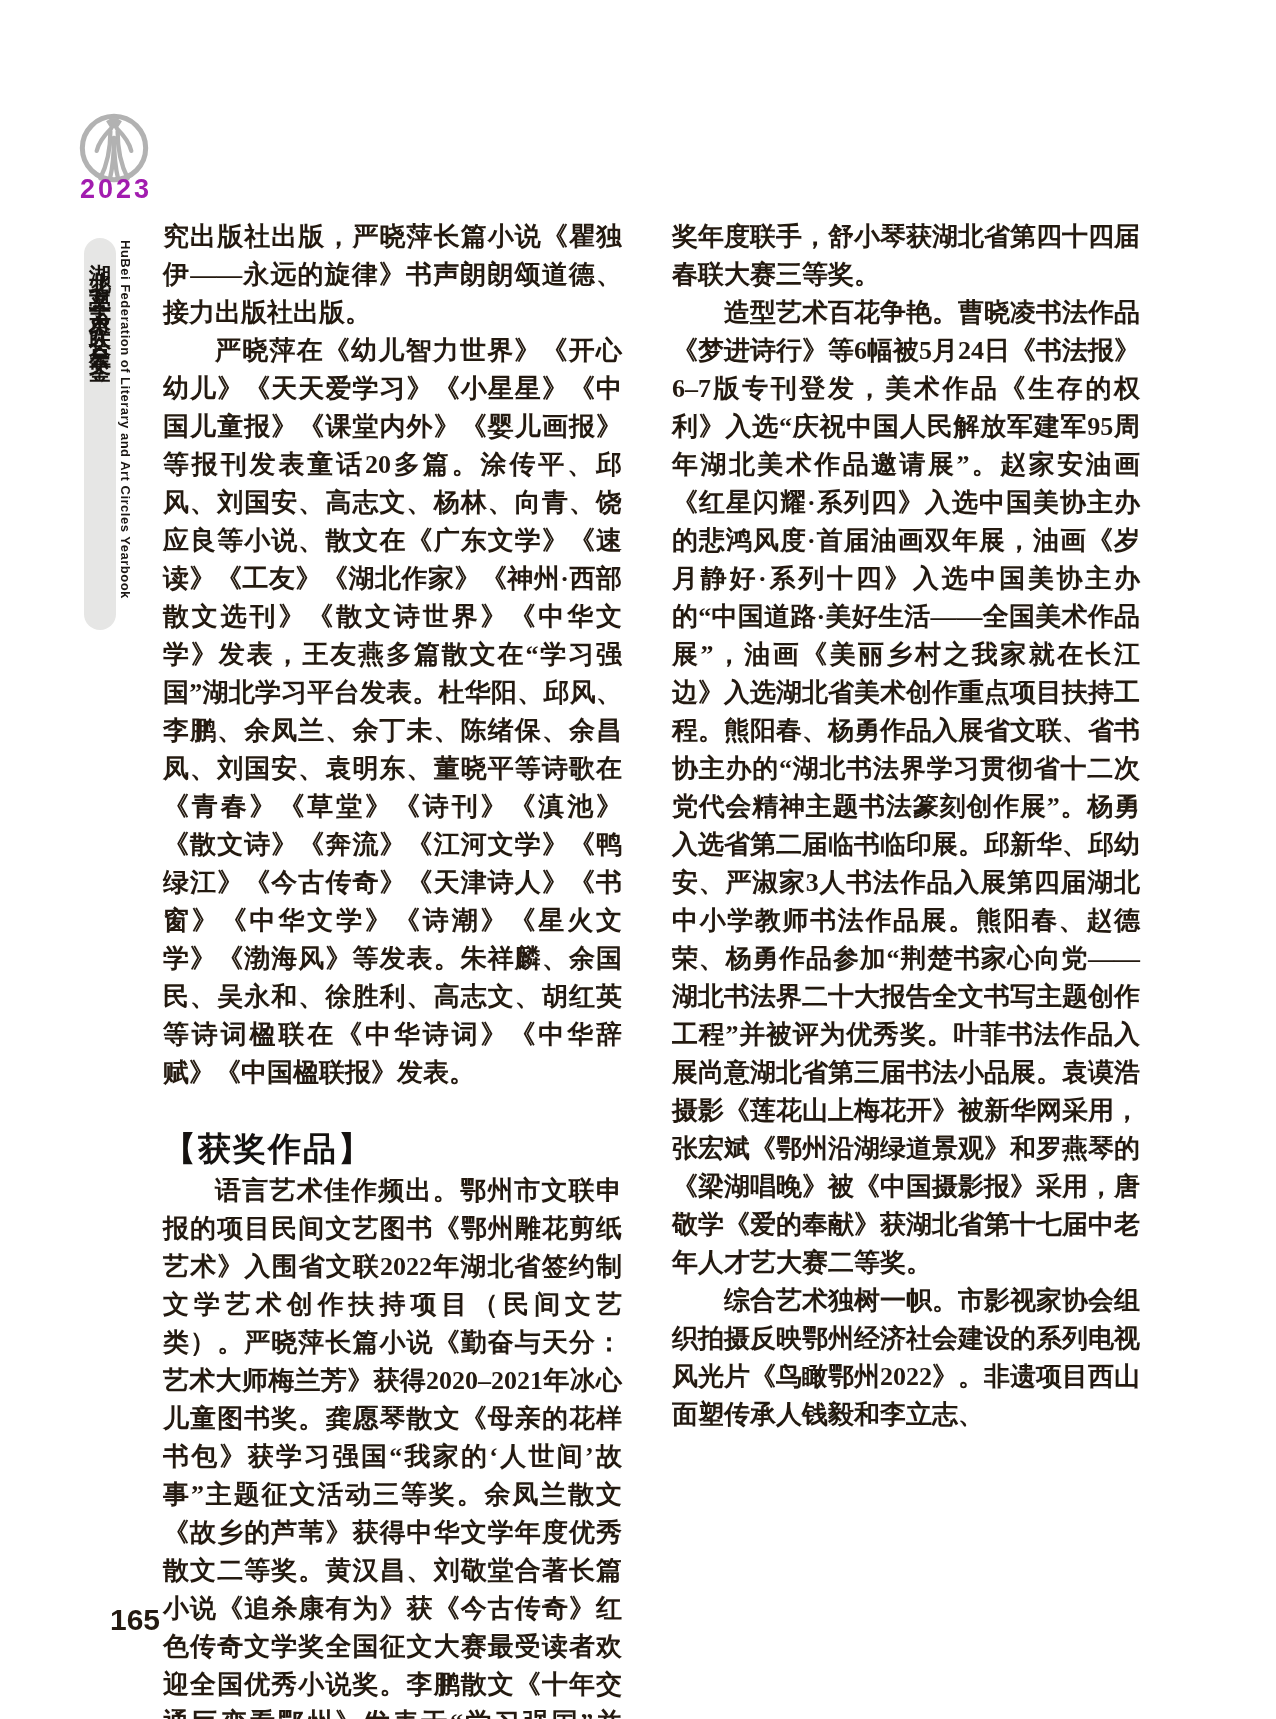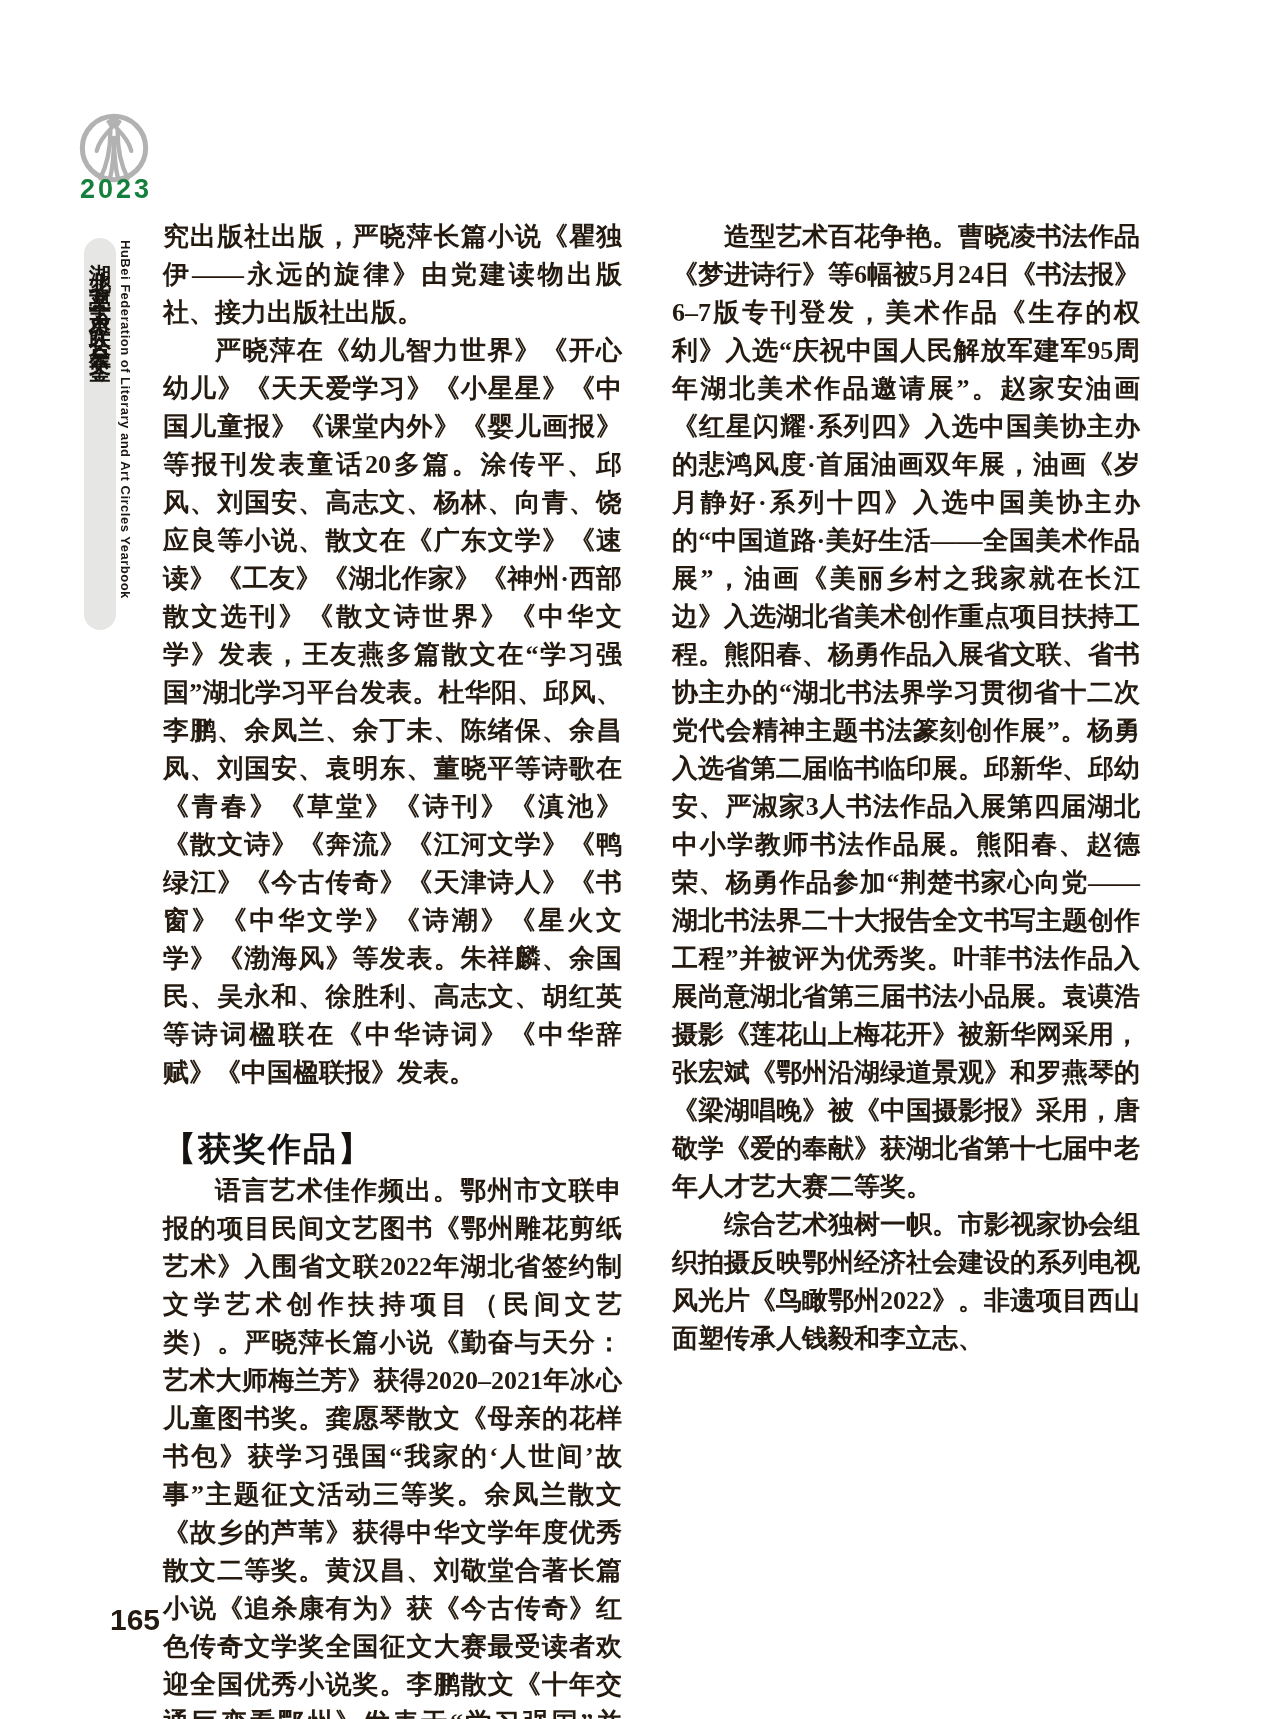--- a/index.html
+++ b/index.html
@@ -8,21 +8,21 @@
     background:#ffffff; overflow:hidden;
     font-family:"Liberation Serif","DejaVu Serif",serif;
     color:#241a10;
   }
 
   
   .logo { position:absolute; left:78px; top:108px; width:72px; height:80px; }
   .year {
     position:absolute; left:80px; top:174px; width:70px;
     font-family:"Liberation Sans","DejaVu Sans",sans-serif;
-    font-weight:bold; font-size:27px; letter-spacing:3px; color:#15803d;
+    font-weight:bold; font-size:27px; letter-spacing:3px; color:#a21caf;
   }
 
   
   .sidebar-pill {
     position:absolute; left:84px; top:238px; width:32px; height:392px;
     background:#e6e6e5; border-radius:16px;
     display:flex; justify-content:center;
   }
   .sidebar-cn {
     writing-mode:vertical-rl; text-orientation:upright;
@@ -82,26 +82,27 @@
     </svg>
   </div>
   <div class="year">2023</div>
 
   <div class="sidebar-pill">
     <div class="sidebar-cn">湖北省文学艺术界联合会年鉴</div>
   </div>
   <div class="sidebar-en">HuBei Federation of Literary and Art Circles Yearbook</div>
 
   <div class="col col-left">
-    <p>究出版社出版，严晓萍长篇小说《瞿独伊——永远的旋律》由党建读物出版社、接力出版社出版。</p>
+    <p>究出版社出版，严晓萍长篇小说《瞿独伊——永远的旋律》书声朗朗颂道德、接力出版社出版。</p>
     <p class="indent">严晓萍在《幼儿智力世界》《开心幼儿》《天天爱学习》《小星星》《中国儿童报》《课堂内外》《婴儿画报》等报刊发表童话20多篇。涂传平、邱风、刘国安、高志文、杨林、向青、饶应良等小说、散文在《广东文学》《速读》《工友》《湖北作家》《神州·西部散文选刊》《散文诗世界》《中华文学》发表，王友燕多篇散文在“学习强国”湖北学习平台发表。杜华阳、邱风、李鹏、余凤兰、余丁未、陈绪保、余昌凤、刘国安、袁明东、董晓平等诗歌在《青春》《草堂》《诗刊》《滇池》《散文诗》《奔流》《江河文学》《鸭绿江》《今古传奇》《天津诗人》《书窗》《中华文学》《诗潮》《星火文学》《渤海风》等发表。朱祥麟、余国民、吴永和、徐胜利、高志文、胡红英等诗词楹联在《中华诗词》《中华辞赋》《中国楹联报》发表。</p>
     <h2 class="section-heading">【获奖作品】</h2>
     <p class="indent">语言艺术佳作频出。鄂州市文联申报的项目民间文艺图书《鄂州雕花剪纸艺术》入围省文联2022年湖北省签约制文学艺术创作扶持项目（民间文艺类）。严晓萍长篇小说《勤奋与天分：艺术大师梅兰芳》获得2020–2021年冰心儿童图书奖。龚愿琴散文《母亲的花样书包》获学习强国“我家的‘人世间’故事”主题征文活动三等奖。余凤兰散文《故乡的芦苇》获得中华文学年度优秀散文二等奖。黄汉昌、刘敬堂合著长篇小说《追杀康有为》获《今古传奇》红色传奇文学奖全国征文大赛最受读者欢迎全国优秀小说奖。李鹏散文《十年交通巨变看鄂州》发表于“学习强国”并获“喜迎二十大‘荆’彩这十年”主题征文优秀奖。史凤末荣获“韩建杯”第二届“贾岛故里·诗韵房山”全球诗词大赛三等奖。胡红英、舒小琴、吴幼鹏入围第五届中国对联甘棠</p>
   </div>
 
   <div class="col col-right">
+    <p>奖年度联手，舒小琴获湖北省第四十四届春联大赛三等奖。</p>
     <p class="indent">造型艺术百花争艳。曹晓凌书法作品《梦进诗行》等6幅被5月24日《书法报》6–7版专刊登发，美术作品《生存的权利》入选“庆祝中国人民解放军建军95周年湖北美术作品邀请展”。赵家安油画《红星闪耀·系列四》入选中国美协主办的悲鸿风度·首届油画双年展，油画《岁月静好·系列十四》入选中国美协主办的“中国道路·美好生活——全国美术作品展”，油画《美丽乡村之我家就在长江边》入选湖北省美术创作重点项目扶持工程。熊阳春、杨勇作品入展省文联、省书协主办的“湖北书法界学习贯彻省十二次党代会精神主题书法篆刻创作展”。杨勇入选省第二届临书临印展。邱新华、邱幼安、严淑家3人书法作品入展第四届湖北中小学教师书法作品展。熊阳春、赵德荣、杨勇作品参加“荆楚书家心向党——湖北书法界二十大报告全文书写主题创作工程”并被评为优秀奖。叶菲书法作品入展尚意湖北省第三届书法小品展。袁谟浩摄影《莲花山上梅花开》被新华网采用，张宏斌《鄂州沿湖绿道景观》和罗燕琴的《梁湖唱晚》被《中国摄影报》采用，唐敬学《爱的奉献》获湖北省第十七届中老年人才艺大赛二等奖。</p>
     <p class="indent">综合艺术独树一帜。市影视家协会组织拍摄反映鄂州经济社会建设的系列电视风光片《鸟瞰鄂州2022》。非遗项目西山面塑传承人钱毅和李立志、</p>
   </div>
 
   <div class="page-number">165</div>
 
 </div>
 
 </body></html>

